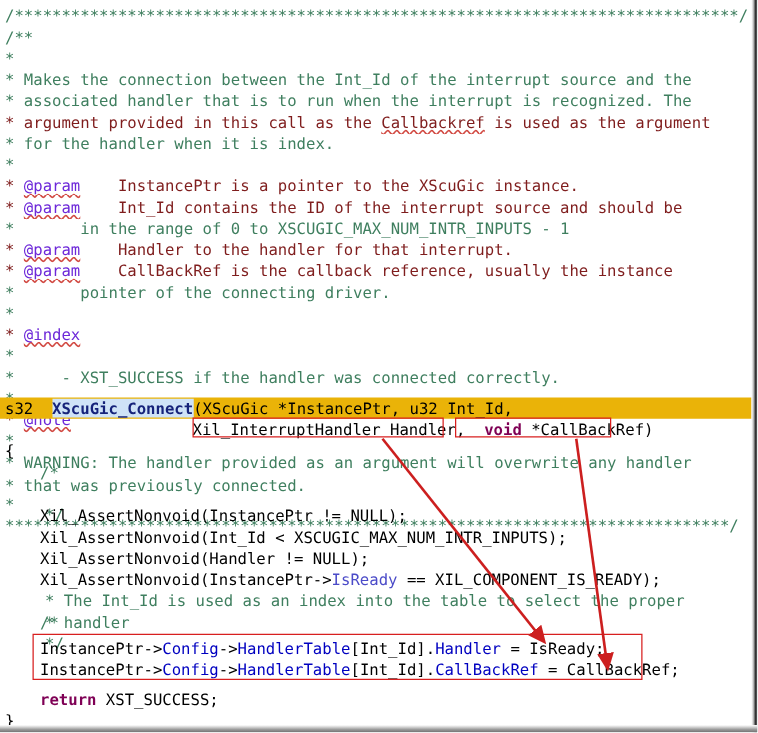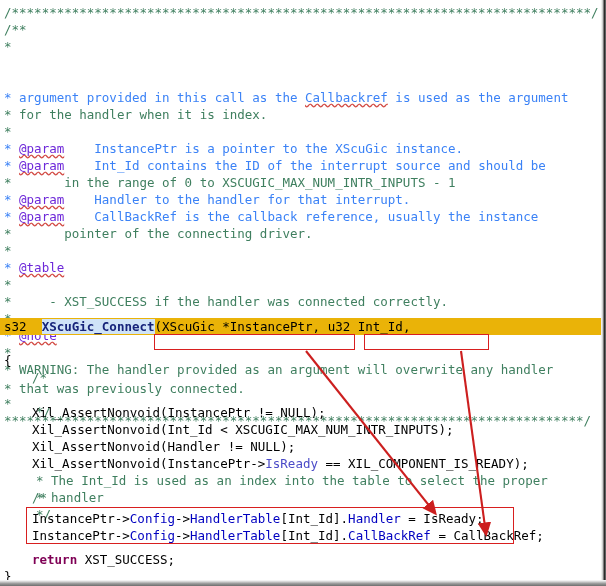--- a/index.html
+++ b/index.html
@@ -55,21 +55,21 @@
     padding-left: 4px;
     background: #eab308;
   }
 
   
   .tok-kw      { color: #7f0055; font-weight: bold; }
   .tok-field   { color: #0000c0; }
   .tok-local   { color: #4b4bc8; }
   .tok-fname   { color: #16237a; font-weight: bold; background: #cfe3f7; }
   .tok-plain   { color: #000000; }
-  .tok-cmt     { color: #3b82f6; }
+  .tok-cmt     { color: #7f1d1d; }
   .tok-tag     { color: #6d28d9;
                  text-decoration: underline wavy #d24a43;
                  text-decoration-skip-ink: none; }
   .tok-spell   { text-decoration: underline wavy #d24a43;
                  text-decoration-skip-ink: none; }
 
   
   .redbox {
     position: absolute;
     border: 1.6px solid #d81f1f;
@@ -88,55 +88,58 @@
 </head>
 <body>
 
 <div id="page">
 
   <div class="code-area">
 
     <div class="ln cmt" style="top:4px">/*****************************************************************************/</div>
     <div class="ln cmt" style="top:21px">/**</div>
     <div class="ln cmt" style="top:38px">*</div>
+    <div class="ln cmt" style="top:55px">* Makes the connection between the Int_Id of the interrupt source and the</div>
+    <div class="ln cmt" style="top:72px">* associated handler that is to run when the interrupt is recognized. The</div>
 
     <div class="ln cmt" style="top:89px"><span class="tok-cmt">* argument provided in this call as the </span><span class="tok-cmt tok-spell">Callbackref</span><span class="tok-cmt"> is used as the argument</span></div>
 
     <div class="ln cmt" style="top:106px">* for the handler when it is index.</div>
     <div class="ln cmt" style="top:123px">*</div>
 
     <div class="ln cmt" style="top:140px"><span class="tok-cmt">* </span><span class="tok-tag">@param</span><span class="tok-cmt">    InstancePtr is a pointer to the XScuGic instance.</span></div>
 
     <div class="ln cmt" style="top:157px"><span class="tok-cmt">* </span><span class="tok-tag">@param</span><span class="tok-cmt">    Int_Id contains the ID of the interrupt source and should be</span></div>
 
     <div class="ln cmt" style="top:174px">*       in the range of 0 to XSCUGIC_MAX_NUM_INTR_INPUTS - 1</div>
 
     <div class="ln cmt" style="top:191px"><span class="tok-cmt">* </span><span class="tok-tag">@param</span><span class="tok-cmt">    Handler to the handler for that interrupt.</span></div>
 
     <div class="ln cmt" style="top:208px"><span class="tok-cmt">* </span><span class="tok-tag">@param</span><span class="tok-cmt">    CallBackRef is the callback reference, usually the instance</span></div>
 
     <div class="ln cmt" style="top:225px">*       pointer of the connecting driver.</div>
     <div class="ln cmt" style="top:242px">*</div>
 
-    <div class="ln cmt" style="top:259px"><span class="tok-cmt">* </span><span class="tok-tag">@table</span></div>
+    <div class="ln cmt" style="top:259px"><span class="tok-cmt">* </span><span class="tok-tag">@index</span></div>
 
     <div class="ln cmt" style="top:276px">*</div>
     <div class="ln cmt" style="top:293px">*     - XST_SUCCESS if the handler was connected correctly.</div>
     <div class="ln cmt" style="top:310px">*</div>
 
     <div class="ln cmt" style="top:327px"><span class="tok-cmt">* </span><span class="tok-tag">@note</span></div>
 
     <div class="ln cmt" style="top:344px">*</div>
     <div class="ln cmt" style="top:361px">* WARNING: The handler provided as an argument will overwrite any handler</div>
     <div class="ln cmt" style="top:380px">* that was previously connected.</div>
     <div class="ln cmt" style="top:395px">*</div>
     <div class="ln cmt" style="top:412px">*****************************************************************************/</div>
 
     <div class="ln hl-row" style="top:318px; top:318px"><span class="tok-plain">s32</span><span class="tok-plain">  </span><span class="tok-fname">XScuGic_Connect</span><span class="tok-plain">(</span><span class="tok-plain">XScuGic *InstancePtr, u32 Int_Id,</span></div>
 
+    <div class="ln" style="top:335px; left:154px"><span class="tok-plain">Xil_InterruptHandler</span><span class="tok-plain"> </span><span class="tok-plain">Handler</span><span class="tok-plain">,</span><span class="tok-plain">  </span><span class="tok-kw">void</span><span class="tok-plain"> *CallBackRef</span><span class="tok-plain">)</span></div>
 
     <div class="ln" style="top:352px">{</div>
 
     <div class="ln cmt" style="top:369px; left:32px">/*</div>
     <div class="ln cmt" style="top:403px; left:36px">*/</div>
 
     <div class="ln" style="top:403px; left:32px; opacity:0"></div>
 
     <div class="ln" style="top:404px; left:32px">Xil_AssertNonvoid(InstancePtr != NULL);</div>
     <div class="ln" style="top:421px; left:32px">Xil_AssertNonvoid(Int_Id &lt; XSCUGIC_MAX_NUM_INTR_INPUTS);</div>

